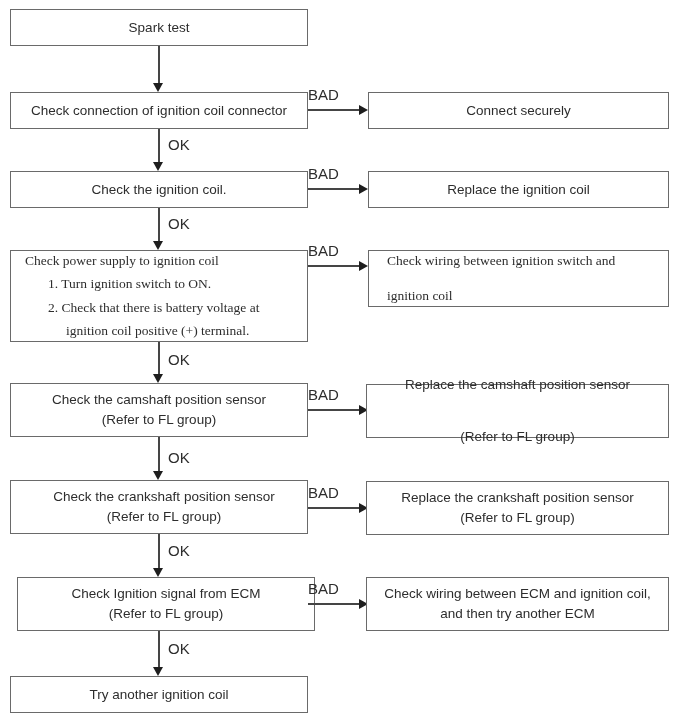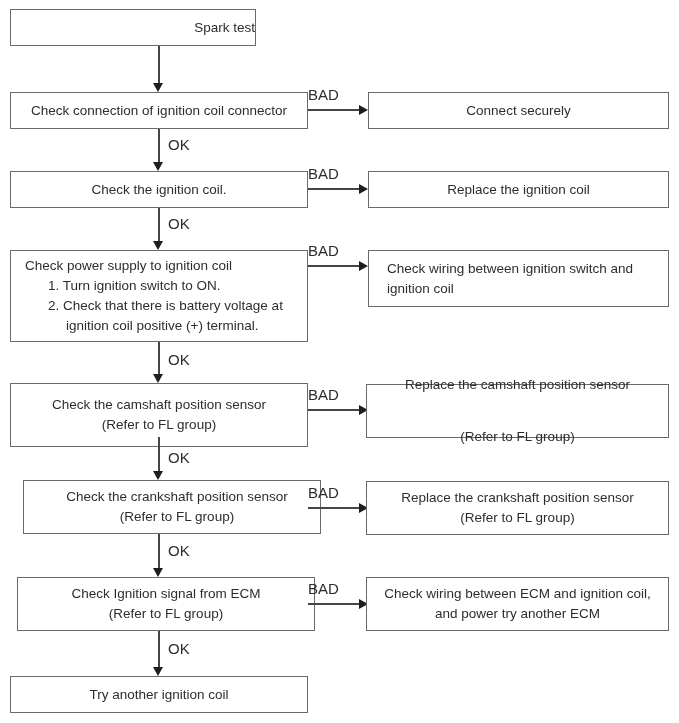--- a/index.html
+++ b/index.html
@@ -28,22 +28,23 @@
   .box-c {
     display: flex;
     flex-direction: column;
     align-items: center;
     justify-content: center;
     text-align: center;
   }
   .box-l {
     display: flex;
     flex-direction: column;
-    justify-content: center;
+    justify-content: space-between;
     text-align: left;
+    font-family: Liberation Serif, serif;
   }
   .vline {
     position: absolute;
     left: 158px;
     width: 1.5px;
     background: #454545;
   }
   .varr {
     position: absolute;
     left: 153.2px;
@@ -86,21 +87,21 @@
   .ps-line1 { margin-left: 14px; }
   .ps-line2 { margin-left: 37px; }
   .ps-line3 { margin-left: 37px; }
   .ps-line4 { margin-left: 55px; }
 </style>
 </head>
 <body>
 
 <div class="canvas">
 
-  <div class="box box-c" style="left:10px; top:9px; width:246px; height:37px;align-items:flex-end;">
+  <div class="box box-c" style="left:10px; top:9px; width:298px; height:37px;">
     <div>Spark test</div>
   </div>
 
   <div class="vline" style="top:46px; height:37px;"></div>
   <div class="varr" style="top:83px;"></div>
 
   <div class="box box-c" style="left:10px; top:92px; width:298px; height:37px;">
     <div>Check connection of ignition coil connector</div>
   </div>
   <div class="lbl bad-lbl" style="top:87px;">BAD</div>
@@ -139,37 +140,37 @@
   <div class="harr" style="top:260.5px;"></div>
   <div class="box box-l" style="left:368px; top:250px; width:301px; height:57px; padding-left:18px;">
     <div>Check wiring between ignition switch and</div>
     <div>ignition coil</div>
   </div>
 
   <div class="vline" style="top:342px; height:32px;"></div>
   <div class="varr" style="top:374px;"></div>
   <div class="lbl ok-lbl" style="top:352px;">OK</div>
 
-  <div class="box box-c" style="left:10px; top:383px; width:298px; height:64px;">
+  <div class="box box-c" style="left:10px; top:383px; width:298px; height:54px;">
     <div>Check the camshaft position sensor</div>
     <div>(Refer to FL group)</div>
   </div>
   <div class="lbl bad-lbl" style="top:387px;">BAD</div>
   <div class="hline" style="top:409px;"></div>
   <div class="harr" style="top:404.5px;"></div>
   <div class="box box-c" style="left:366px; top:384px; width:303px; height:54px;gap:32px;">
     <div>Replace the camshaft position sensor</div>
     <div>(Refer to FL group)</div>
   </div>
 
   <div class="vline" style="top:437px; height:34px;"></div>
   <div class="varr" style="top:471px;"></div>
   <div class="lbl ok-lbl" style="top:450px;">OK</div>
 
-  <div class="box box-c" style="left:23px; top:480px; width:298px; height:54px;padding-left:10px;">
+  <div class="box box-c" style="left:10px; top:480px; width:298px; height:54px;padding-left:10px;">
     <div>Check the crankshaft position sensor</div>
     <div>(Refer to FL group)</div>
   </div>
   <div class="lbl bad-lbl" style="top:485px;">BAD</div>
   <div class="hline" style="top:507px;"></div>
   <div class="harr" style="top:502.5px;"></div>
   <div class="box box-c" style="left:366px; top:481px; width:303px; height:54px;">
     <div>Replace the crankshaft position sensor</div>
     <div>(Refer to FL group)</div>
   </div>
@@ -180,21 +181,21 @@
 
   <div class="box box-c" style="left:10px; top:577px; width:298px; height:54px;margin-left:7px;">
     <div>Check Ignition signal from ECM</div>
     <div>(Refer to FL group)</div>
   </div>
   <div class="lbl bad-lbl" style="top:581px;">BAD</div>
   <div class="hline" style="top:603px;"></div>
   <div class="harr" style="top:598.5px;"></div>
   <div class="box box-c" style="left:366px; top:577px; width:303px; height:54px;">
     <div>Check wiring between ECM and ignition coil,</div>
-    <div>and power try another ECM</div>
+    <div>and then try another ECM</div>
   </div>
 
   <div class="vline" style="top:631px; height:36px;"></div>
   <div class="varr" style="top:667px;"></div>
   <div class="lbl ok-lbl" style="top:641px;">OK</div>
 
   <div class="box box-c" style="left:10px; top:676px; width:298px; height:37px;">
     <div>Try another ignition coil</div>
   </div>
 

